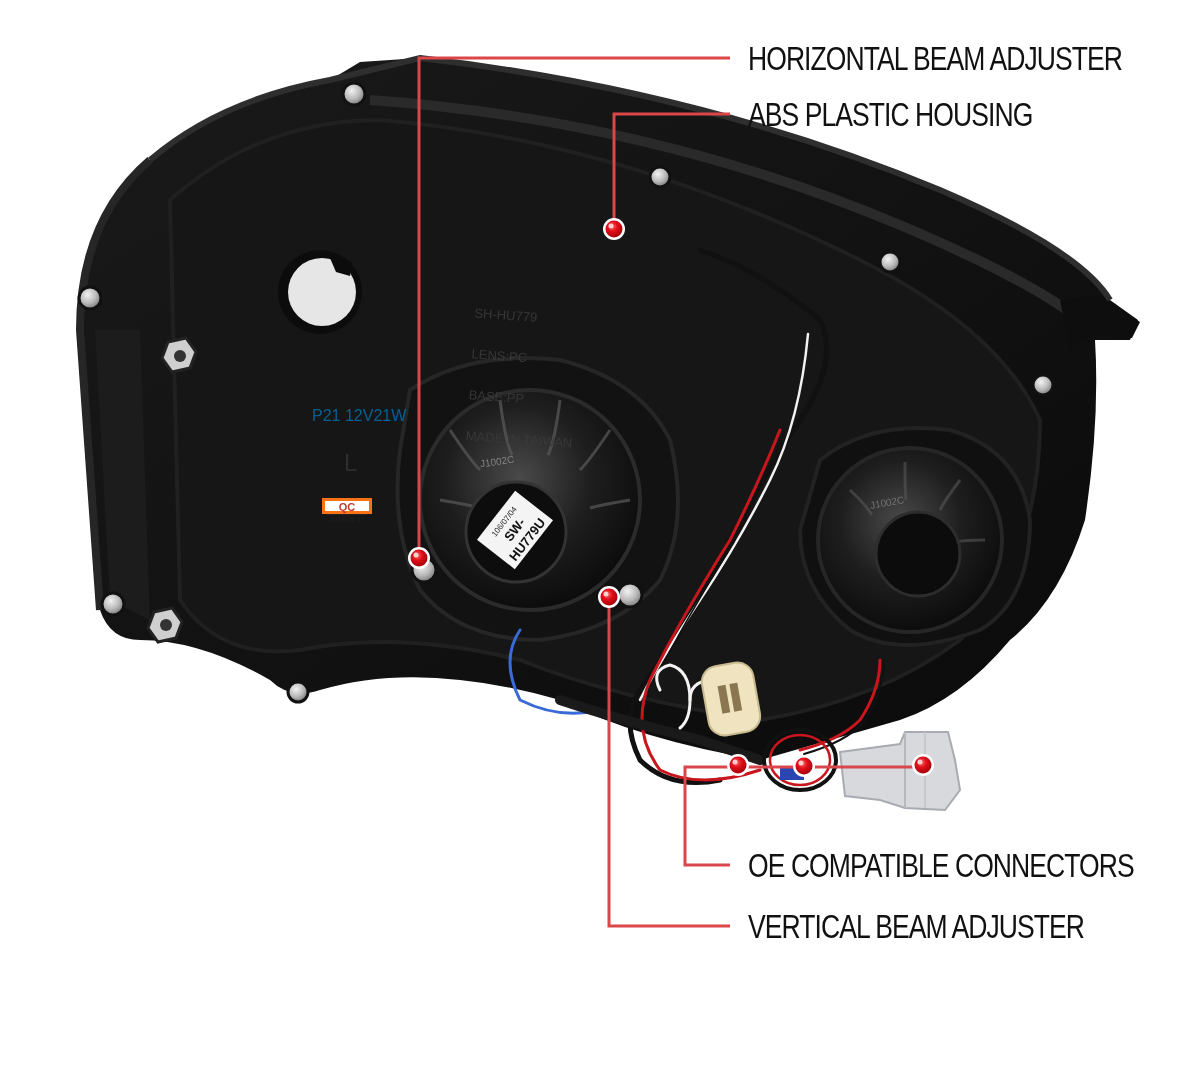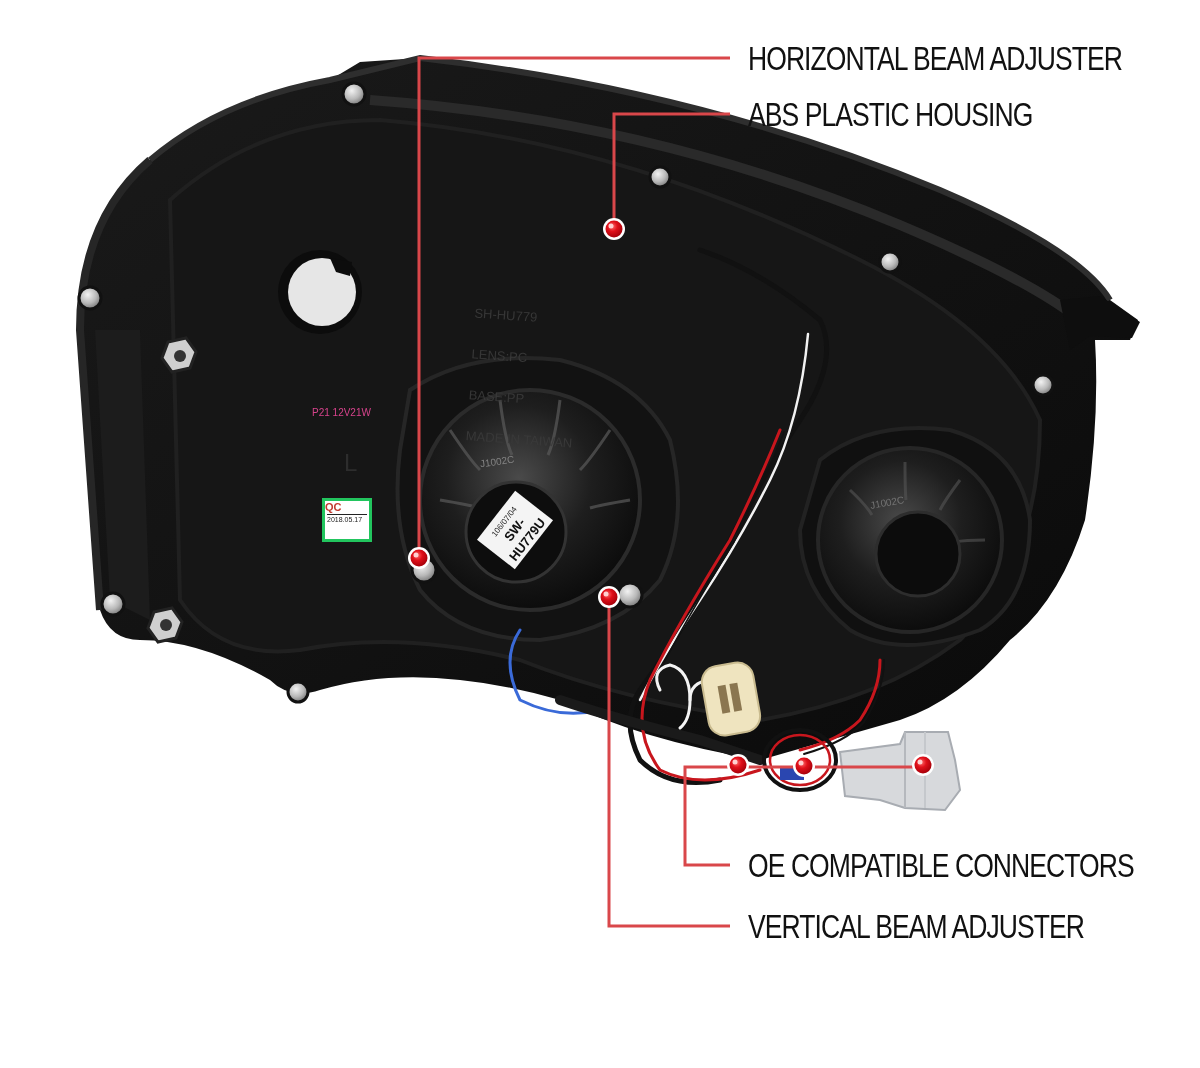--- a/index.html
+++ b/index.html
@@ -22,22 +22,23 @@
   }
   .stamp {
     position: absolute;
     font-family: "Liberation Sans", "DejaVu Sans", sans-serif;
     color: #2a2a2a;
     white-space: pre;
     line-height: 1.05;
     opacity: 0.9;
   }
   .qc-label {
-    position: absolute; left: 322px; top: 498px; width: 50px; height: 44px;
-    background: #ffffff; border: 3px solid #22c55e; box-sizing: border-box;
+    position: absolute; left: 322px; top: 498px; width: 50px; height: 16px;
+    background: #ffffff; border: 3px solid #f97316; box-sizing: border-box;
+    text-align: center;
   }
   .qc-title { display:block; font-size: 11px; font-weight: bold; color: #c23a2e; line-height: 13px; }
   .qc-date  { display:block; font-size: 7px; color: #222; line-height: 9px; border-top: 1px solid #222; margin: 0 2px; }
   .bulb-sticker {
     position: absolute; left: 484px; top: 506px; width: 62px; height: 48px;
     background: #f4f4f4; transform: rotate(-52deg); transform-origin: center;
     text-align: center; box-sizing: border-box; padding-top: 6px;
   }
   .bulb-sticker .l1 { display:block; font-size: 8px; color:#222; line-height: 10px; }
   .bulb-sticker .l2 { display:block; font-size: 13px; color:#111; line-height: 16px; font-weight: bold; }
@@ -223,21 +224,21 @@
       </g>
     </g>
   </svg>
 
   <div class="stamp" style="left:470px; top:283px; font-size:13px; transform: rotate(4deg); color:#3a3a3a;">
     <div>SH-HU779</div>
     <div>LENS:PC</div>
     <div>BASE:PP</div>
     <div>MADE IN TAIWAN</div>
   </div>
-  <div class="stamp" style="left:312px; top:408px; font-size:10px; color:#ec4899;">P21 12V21W</div>
+  <div class="stamp" style="left:312px; top:408px; font-size:16px; color:#0369a1;">P21 12V21W</div>
   <div class="stamp" style="left:344px; top:450px; font-size:24px; color:#303030;">L</div>
   <div class="stamp" style="left:480px; top:457px; font-size:10px; color:#8a8a8a; transform: rotate(-8deg);">J1002C</div>
   <div class="stamp" style="left:870px; top:498px; font-size:10px; color:#7a7a7a; transform: rotate(-10deg);">J1002C</div>
 
   <div class="qc-label">
     <span class="qc-title">QC</span>
     <span class="qc-date">2018.05.17</span>
   </div>
 
   <div class="bulb-sticker">

